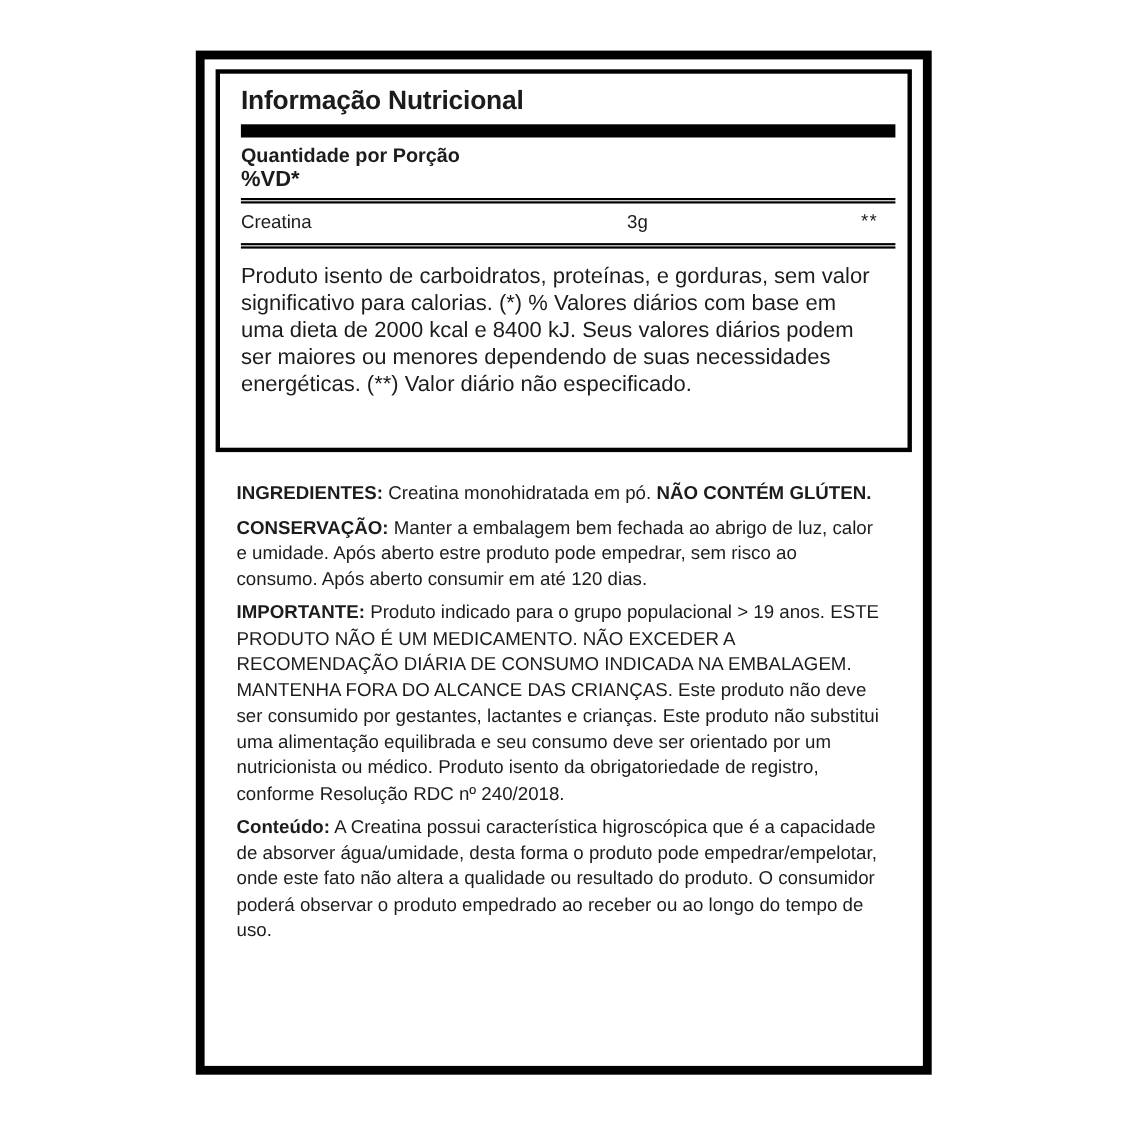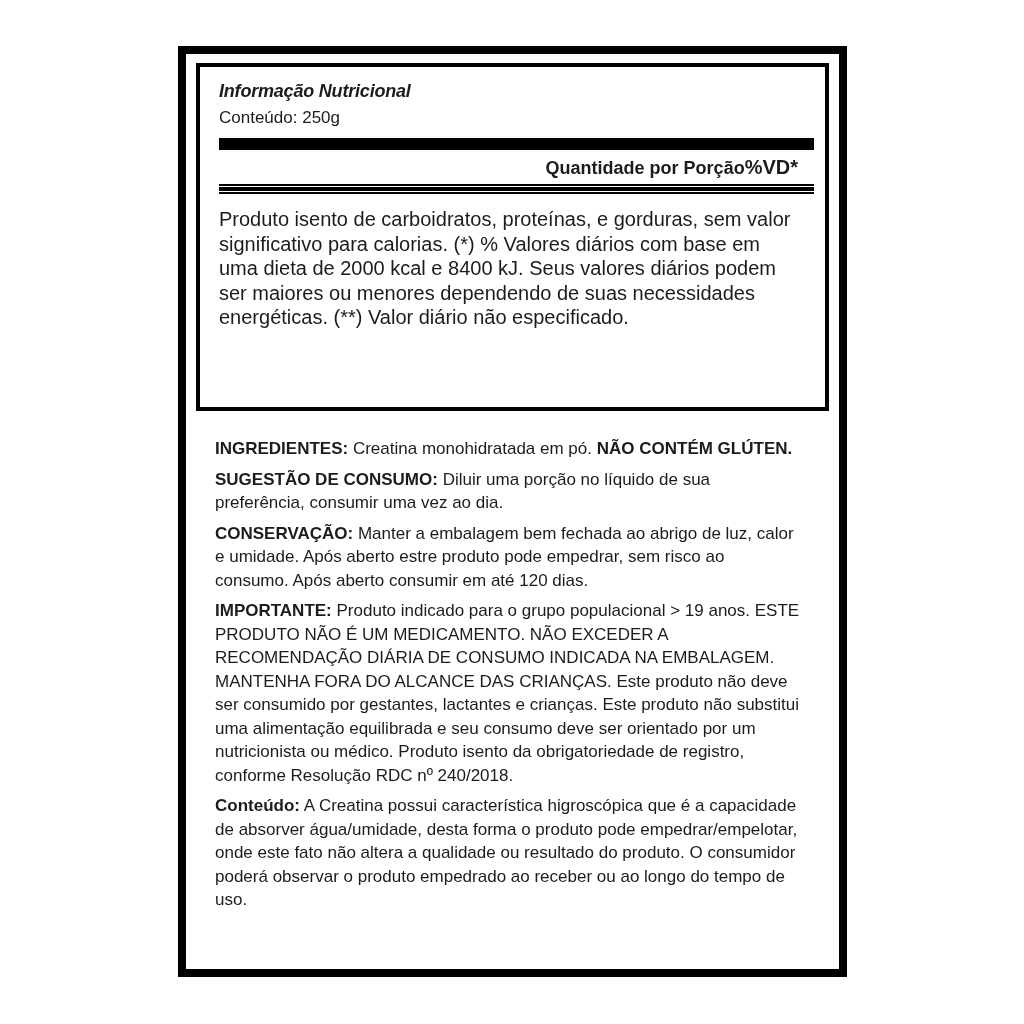--- a/index.html
+++ b/index.html
@@ -25,42 +25,42 @@
   
   .nutri-box {
     margin: 9px 10px;
     border: 4px solid #000;
     height: 348px;
     box-sizing: border-box;
     padding: 11px 11px 0 19px;
     overflow: hidden;
   }
   .nutri-title {
-    font-size: 18px;
+    font-size: 24px;
     font-weight: bold;
     line-height: 27px;
     letter-spacing: -0.2px;
     margin: 0;
-    font-style: italic;
   }
   .nutri-sub {
     font-size: 17px;
     line-height: 25px;
   }
   .bar {
     height: 12px;
     background: #000;
     margin-top: 8px;
   }
   .thead {
     display: flex;
     justify-content: flex-end;
     align-items: baseline;
     font-weight: bold;
     padding: 6px 16px 5px 0;
+    flex-direction: column;
   }
   .thead .hl { font-size: 18px; }
   .thead .hr { font-size: 20px; }
   .rule {
     height: 5px;
     box-sizing: border-box;
     border-top: 2px solid #000;
     border-bottom: 2px solid #000;
   }
   .trow {
@@ -89,39 +89,42 @@
   .sec b { font-weight: bold; }
 </style>
 </head>
 <body>
 
 <div class="page">
   <div class="label">
 
     <div class="nutri-box">
       <h1 class="nutri-title">Informação Nutricional</h1>
-      <div class="nutri-sub">Conteúdo: 250g</div>
 
       <div class="bar"></div>
 
       <div class="thead">
         <span class="hl">Quantidade por Porção</span>
         <span class="hr">%VD*</span>
       </div>
       <div class="rule"></div>
 
+      <div class="trow">
+        <span class="nname">Creatina</span>
+        <span class="namount">3g</span>
+        <span class="ndv">**</span>
+      </div>
       <div class="rule"></div>
 
       <p class="footnote">Produto isento de carboidratos, proteínas, e gorduras, sem valor significativo para calorias. (*) % Valores diários com base em uma dieta de 2000 kcal e 8400 kJ. Seus valores diários podem ser maiores ou menores dependendo de suas necessidades energéticas. (**) Valor diário não especificado.</p>
     </div>
 
     <div class="sections">
       <p class="sec"><b>INGREDIENTES:</b><span> Creatina monohidratada em pó. </span><b>NÃO CONTÉM GLÚTEN.</b></p>
 
-      <p class="sec"><b>SUGESTÃO DE CONSUMO:</b><span> Diluir uma porção no líquido de sua preferência, consumir uma vez ao dia.</span><b></b></p>
 
       <p class="sec"><b>CONSERVAÇÃO:</b><span> Manter a embalagem bem fechada ao abrigo de luz, calor e umidade. Após aberto estre produto pode empedrar, sem risco ao consumo. Após aberto consumir em até 120 dias.</span><b></b></p>
 
       <p class="sec"><b>IMPORTANTE:</b><span> Produto indicado para o grupo populacional &gt; 19 anos. ESTE PRODUTO NÃO É UM MEDICAMENTO. NÃO EXCEDER A RECOMENDAÇÃO DIÁRIA DE CONSUMO INDICADA NA EMBALAGEM. MANTENHA FORA DO ALCANCE DAS CRIANÇAS. Este produto não deve ser consumido por gestantes, lactantes e crianças. Este produto não substitui uma alimentação equilibrada e seu consumo deve ser orientado por um nutricionista ou médico. Produto isento da obrigatoriedade de registro, conforme Resolução RDC nº 240/2018.</span><b></b></p>
 
       <p class="sec"><b>Conteúdo:</b><span> A Creatina possui característica higroscópica que é a capacidade de absorver água/umidade, desta forma o produto pode empedrar/empelotar, onde este fato não altera a qualidade ou resultado do produto. O consumidor poderá observar o produto empedrado ao receber ou ao longo do tempo de uso.</span><b></b></p>
     </div>
 
   </div>
 </div>

